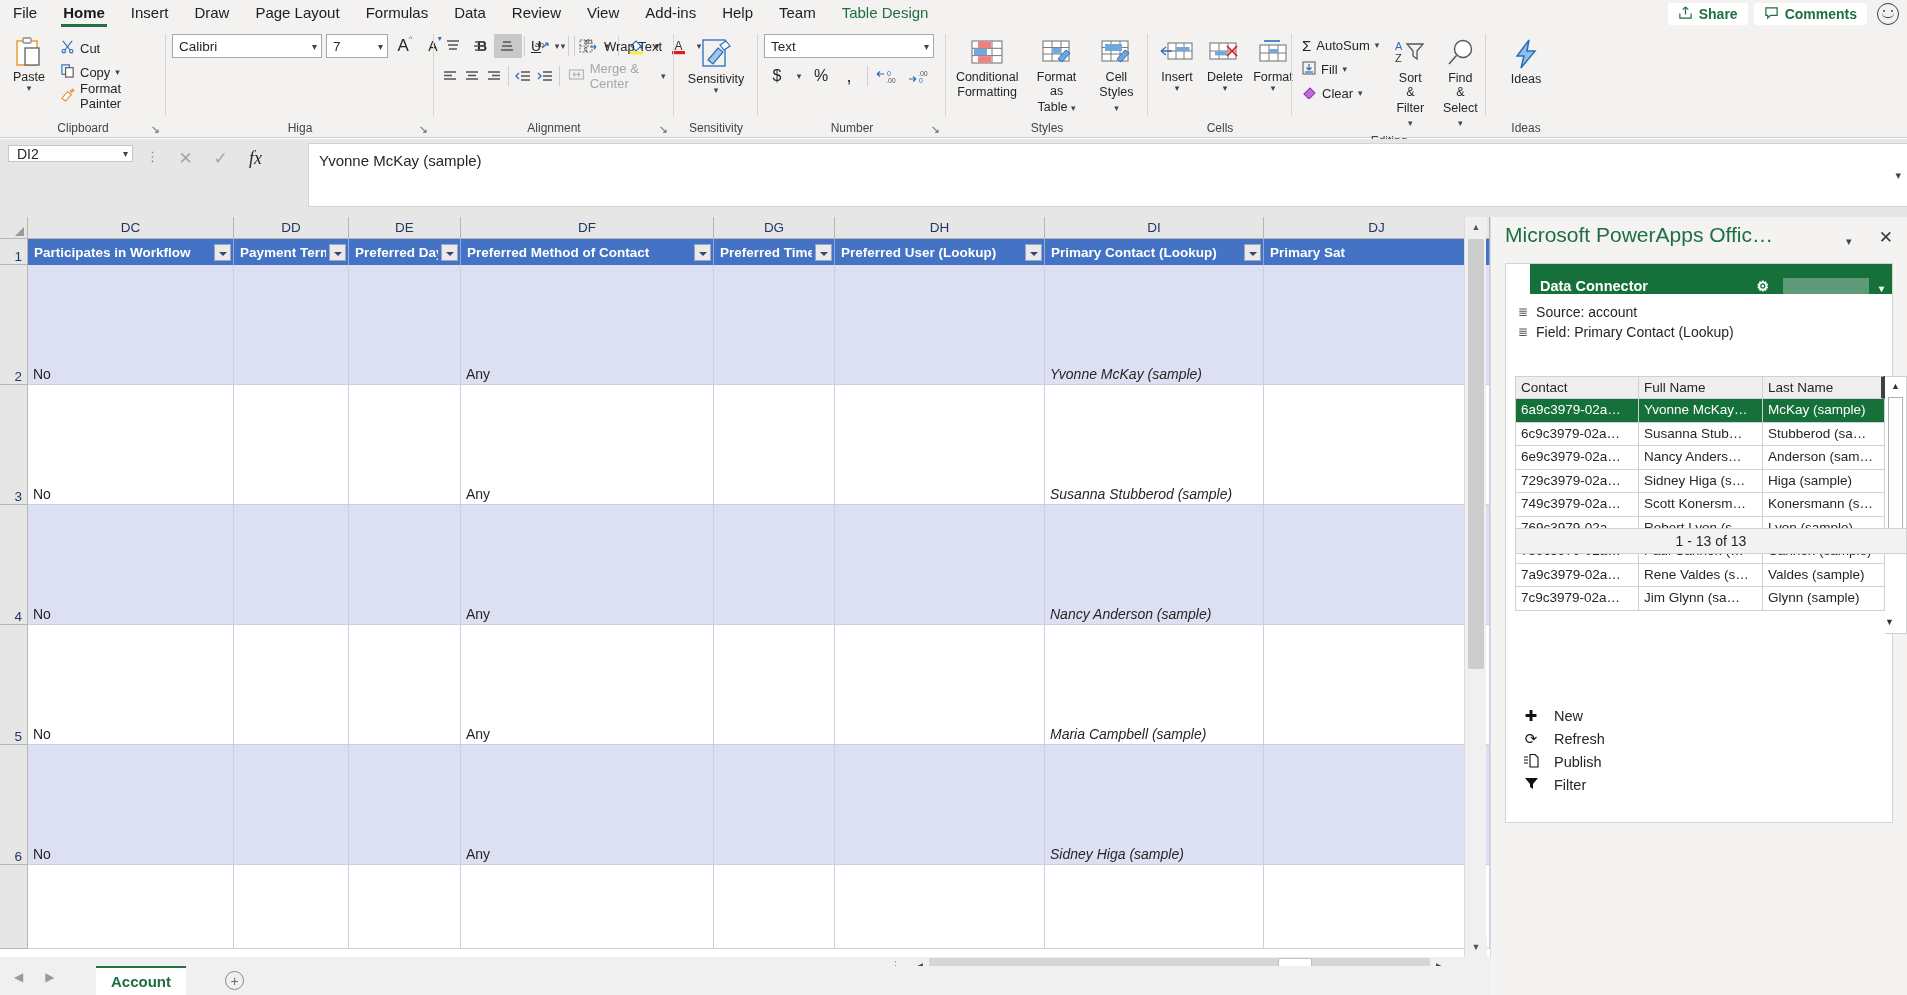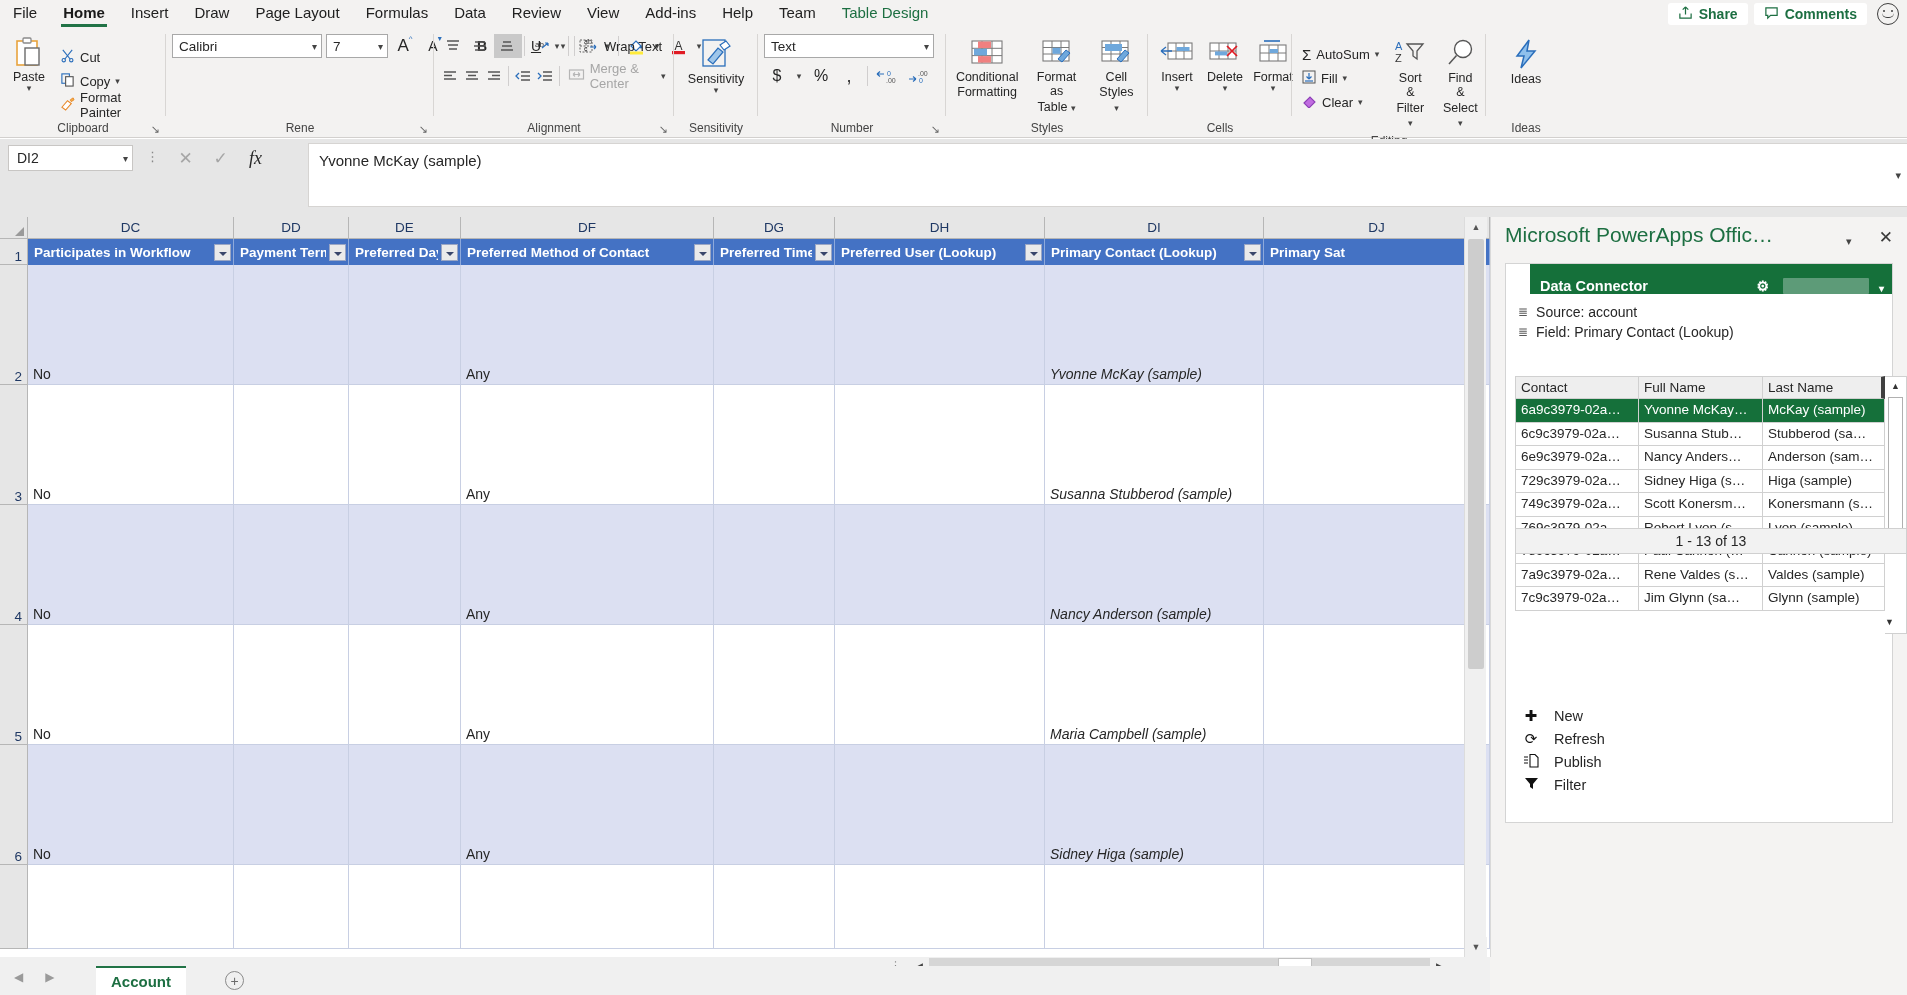--- a/index.html
+++ b/index.html
@@ -77,21 +77,21 @@
   .bigbtn {
     display:flex; flex-direction:column; align-items:center; justify-content:flex-start;
     padding: 3px 6px; font-size: 12.5px; color:#262626; cursor:pointer; text-align:center;
     line-height: 1.15; min-width: 46px;
   }
   .bigbtn .ic { height: 34px; display:flex; align-items:center; justify-content:center; }
   .bigbtn .cap { margin-top:1px; }
   .chev { font-size: 9px; line-height: 8px; color:#444; }
 
   .smrow { display:flex; align-items:center; gap:5px; height:24px; padding:0 4px; cursor:pointer; font-size:13px; }
-  .smcol { display:flex; flex-direction:column; justify-content:flex-start;margin-top:9px; }
+  .smcol { display:flex; flex-direction:column; justify-content:flex-start; }
 
   .combo {
     background:#fff; border:1px solid #a8a8a8; height:24px;
     display:flex; align-items:center; padding:0 4px 0 6px; font-size:13.5px; cursor:text;
   }
   .combo .cv { flex:1; white-space:nowrap; overflow:hidden; }
   .combo .cd { font-size:10px; color:#444; padding-left:4px; }
 
   .tool {
     width:26px; height:24px; display:flex; align-items:center; justify-content:center;
@@ -101,21 +101,21 @@
   .vsep { width:1px; align-self:stretch; background:#d0cece; margin:2px 3px; }
 
   .txtmuted { color:#a6a6a6; }
 
   
   .fbar {
     position:absolute; top:139px; left:0; width:1907px; height:78px;
     background:#e6e6e6;
   }
   .namebox {
-    position:absolute; left:8px; top:6px; width:125px; height:26px;
+    position:absolute; left:8px; top:6px; width:125px; height:17px;
     background:#fff; border:1px solid #c8c6c4; display:flex; align-items:center;
     padding:0 4px 0 8px; font-size:14px; cursor:pointer;
   }
   .namebox .cd { margin-left:auto; font-size:10px; color:#444; }
   .fdots { position:absolute; left:146px; top:10px; font-size:13px; color:#888; letter-spacing:1px; }
   .fbtns { position:absolute; left:168px; top:6px; height:26px; display:flex; }
   .fbtns span { width:35px; height:26px; display:flex; align-items:center; justify-content:center; cursor:pointer; }
   .finput {
     position:absolute; left:308px; top:4px; right:0; height:64px;
     background:#fff; border:1px solid #d6d4d2; border-right:none;
@@ -429,21 +429,21 @@
                 <text x="8.5" y="12" font-size="12" text-anchor="middle" fill="#333" font-family="Liberation Sans">A</text>
                 <rect x="2" y="13" width="13" height="3.2" fill="#e01b24"></rect>
               </svg>
           </div>
           <div class="tool" style="width:14px">
               <span class="chev">▾</span>
             </div>
         </div>
       </div>
       <div class="grp-label">
-        <span>Rene</span>
+        <span>Higa</span>
         <span class="dlg">↘</span>
       </div>
     </div>
 
     <div class="grp" style="width:240px">
       <div class="grp-body" style="flex-direction:column;gap:6px;padding-top:6px">
         <div style="display:flex;align-items:center;gap:1px">
           <div class="tool">
             <svg width="16" height="14" viewBox="0 0 16 14">
                 <path d="M2 2h12M3 6h10M4 10h8" stroke="#555" stroke-width="1.4"></path>

